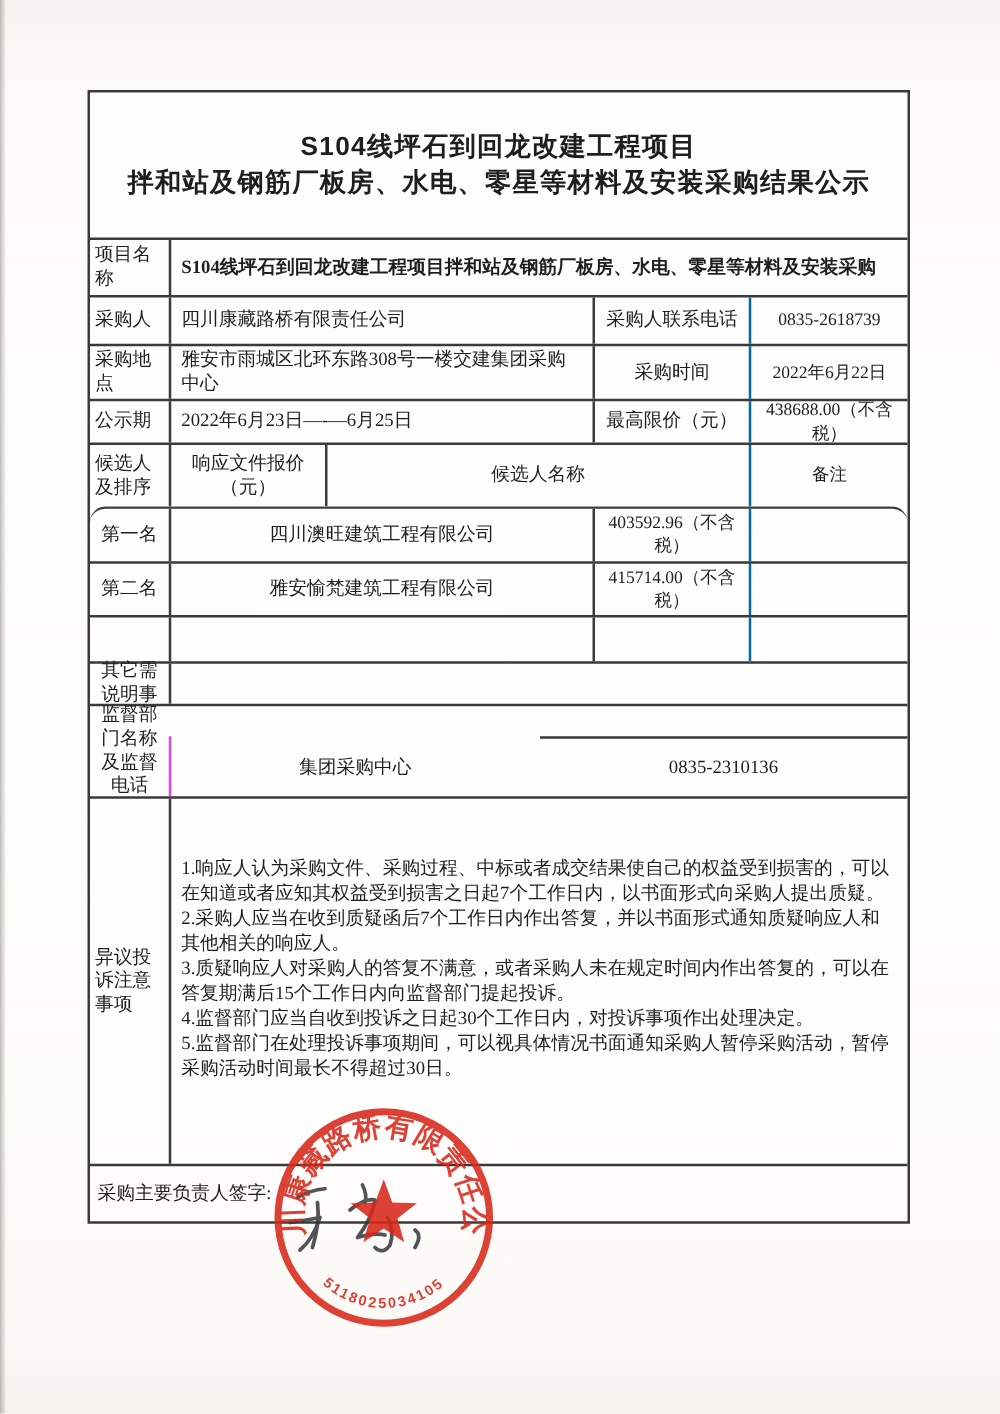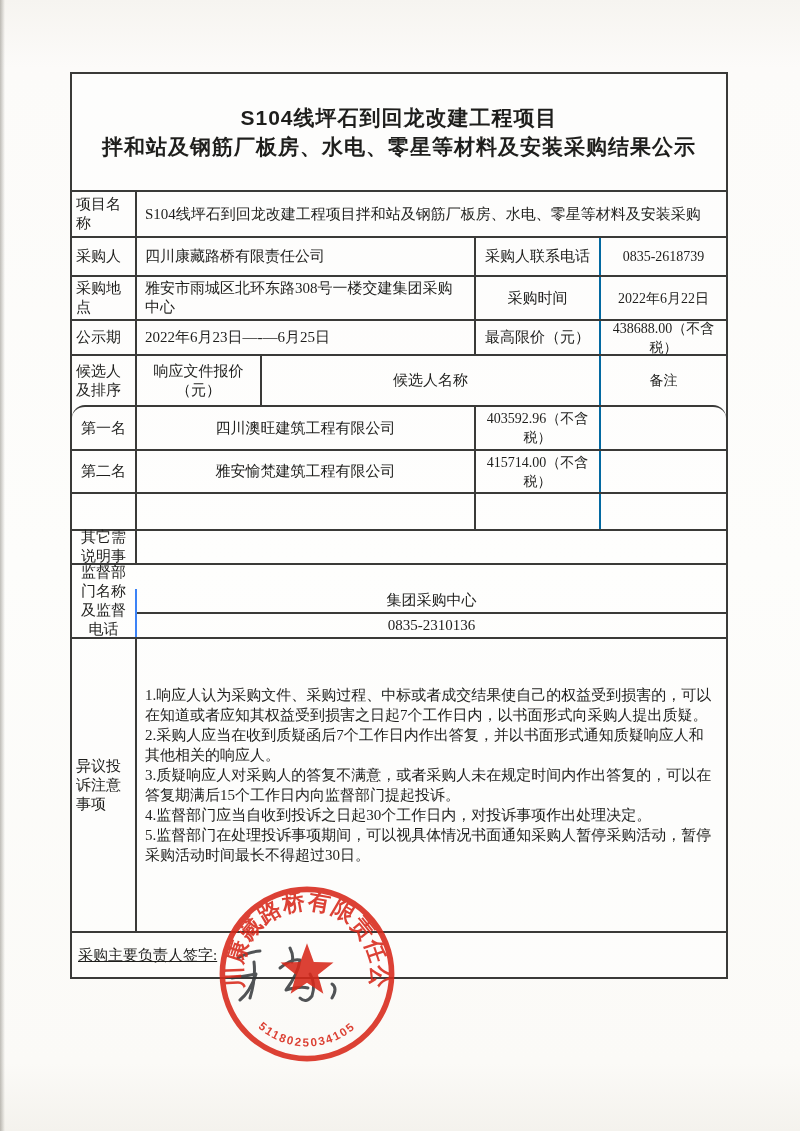--- a/index.html
+++ b/index.html
@@ -16,35 +16,35 @@
     border:2px solid #3a3a38;box-sizing:border-box;background:rgba(255,255,255,.45);
   }
   .row{display:flex;box-sizing:border-box;border-top:2px solid #3a3a38;}
   .row.first{border-top:none;}
   .cell{box-sizing:border-box;display:flex;align-items:center;font-size:15px;line-height:19px;}
   .lab{width:63px;padding:2px 4px;flex:none;}
   .lab.ctr{justify-content:center;text-align:center;}
   .val{width:339px;flex:none;border-left:2px solid #3a3a38;padding:2px 8px;}
   .l2{width:125px;flex:none;border-left:2px solid #3a3a38;justify-content:center;text-align:center;white-space:pre-line;}
   .v2{flex:1;border-left:2px solid #0369a1;justify-content:center;text-align:center;font-size:14px;}
-  .rest{flex:1;border-left:2px solid #3a3a38;padding:2px 8px;}
+  .rest{flex:1;border-left:2px solid #3a3a38;padding:2px 8px;font-weight:bold;}
   .ctrv{justify-content:center;text-align:center;}
   .title-row{height:116px;flex-direction:column;justify-content:center;align-items:center;
     font-family:"Liberation Sans","DejaVu Sans",sans-serif;font-weight:700;}
   .title-line{font-size:21px;line-height:29px;letter-spacing:1px;text-align:center;}
   .h-r1{height:46px;} .h-r2{height:39px;} .h-r3{height:44px;} .h-r4{height:35px;}
   .h-r5{height:51px;} .h-r6{height:44px;border-radius:13px;} .h-r7{height:43px;} .h-r8{height:37px;}
   .h-r9{height:34px;text-align:center;} .h-r10{height:74px;} .h-r11{height:294px;} .h-r12{height:46px;}
-  .sup-split{flex:1;border-left:2px solid #3b82f6;display:flex;flex-direction:column;margin-top:24px;}
+  .sup-split{flex:1;border-left:2px solid #d946ef;display:flex;flex-direction:row;margin-top:24px;}
   .sup-half{flex:1;display:flex;align-items:center;justify-content:center;font-size:15px;}
   .sup-half + .sup-half{border-top:2px solid #3a3a38;}
   .obj-cell{flex:1;border-left:2px solid #3a3a38;display:flex;flex-direction:column;
     justify-content:center;padding:6px 8px 26px 8px;}
   .obj-item{font-size:15px;line-height:20px;text-align:left;}
-  .sig-cell{flex:1;padding:2px 6px;font-size:15px;text-decoration:underline;}
+  .sig-cell{flex:1;padding:2px 6px;font-size:15px;}
   .stamp{position:absolute;left:212px;top:881px;width:190px;height:186px;opacity:.88;}
   .signature{position:absolute;left:224px;top:944px;width:140px;height:62px;opacity:.85;}
 </style>
 </head>
 <body>
 
 <div class="scan-edge"></div>
 
 <div class="doc-table">
 

